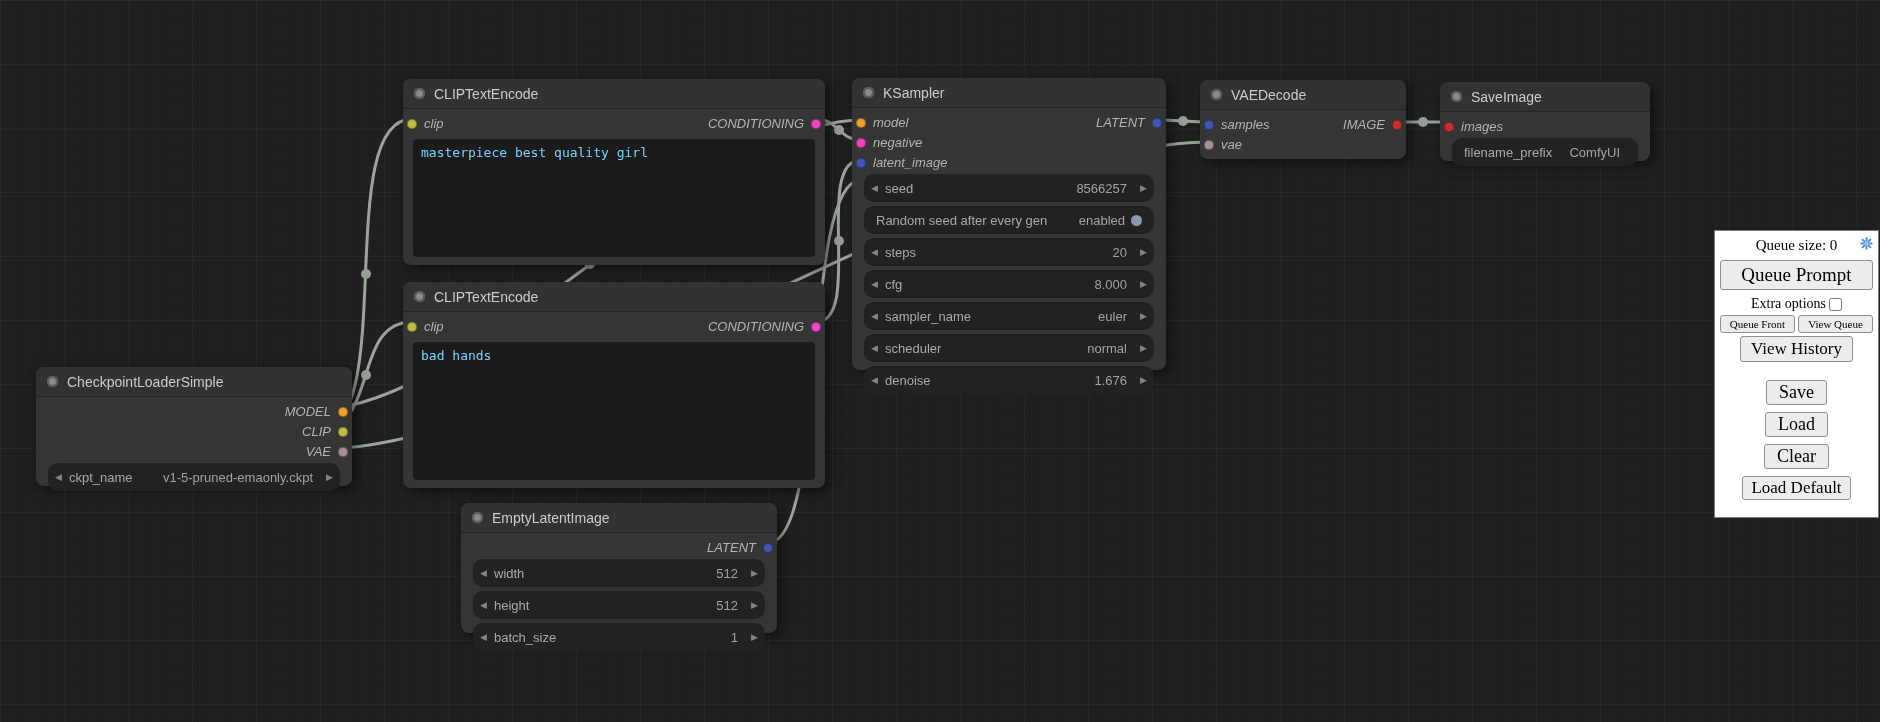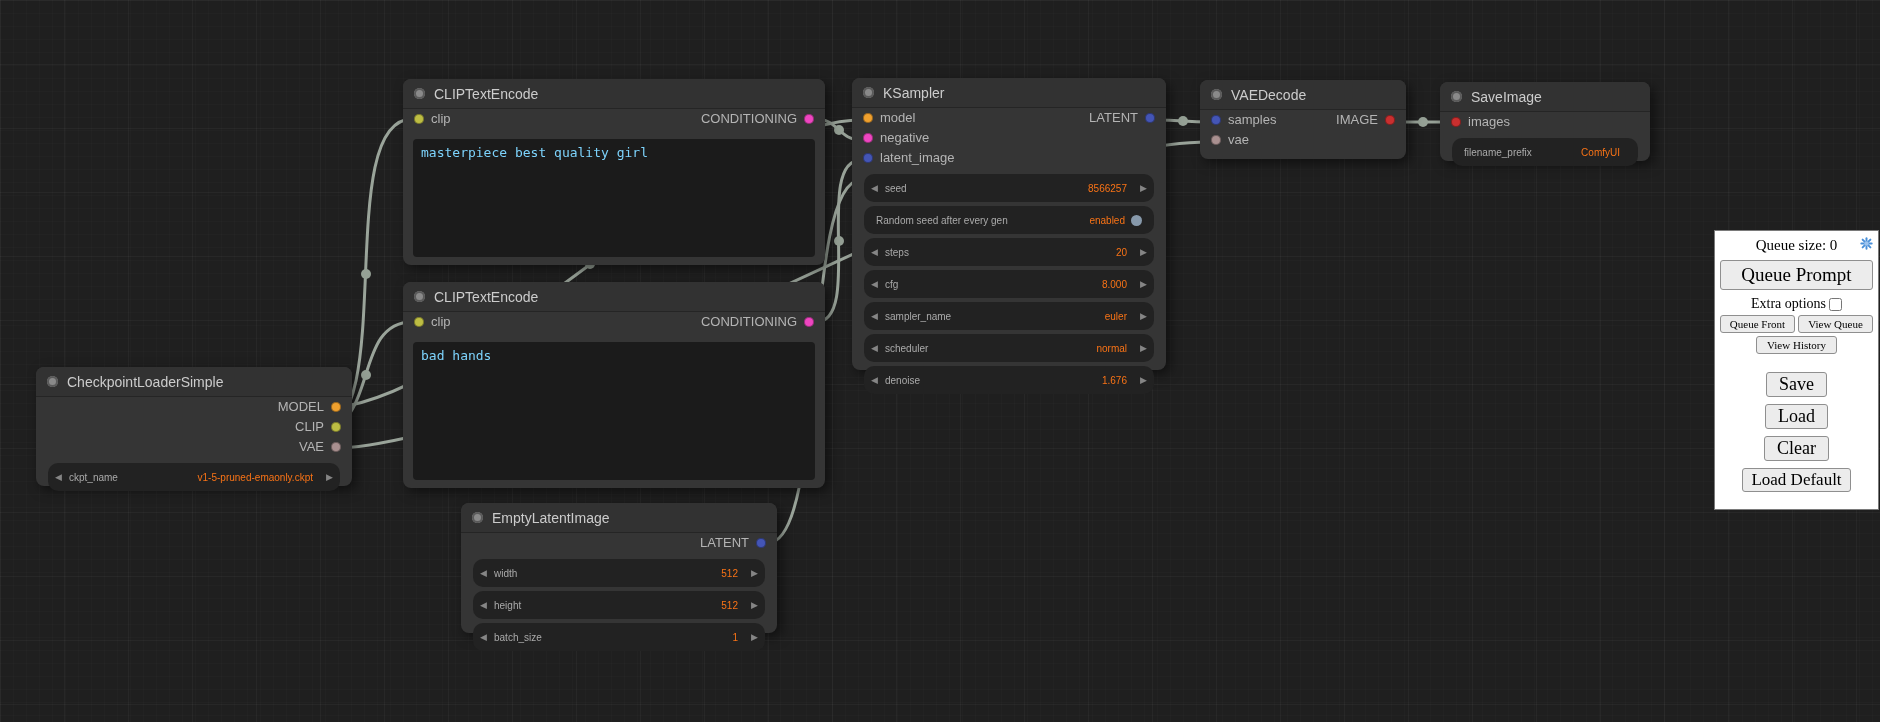--- a/index.html
+++ b/index.html
@@ -27,37 +27,37 @@
   
   .node { position:absolute; background:#353535; border-radius:8px;
           box-shadow:4px 4px 12px rgba(0,0,0,.5); color:#b0b0b0; font-size:13px; }
   .node-title { height:30px; background:#323232; border-radius:8px 8px 0 0;
                 border-bottom:1px solid rgba(0,0,0,.25);
                 display:flex; align-items:center; gap:9px; padding:0 11px;
                 color:#cccccc; font-size:14px; }
   .collapse-dot { width:11px; height:11px; border-radius:50%; background:#8a8a8a;
                   box-shadow:inset 0 0 0 2px #5a5a5a; flex:none; }
   .slots { padding-top:2px; }
-  .slot-row { display:flex; justify-content:space-between; align-items:flex-start;
-              height:20px; padding:0 11px; }
+  .slot-row { display:flex; justify-content:space-between; align-items:flex-end;
+              height:20px; padding:0 4px;font-style:italic; }
   .slot { display:flex; align-items:center; gap:7px; }
   .slot.out { margin-left:auto; }
   .port { width:10px; height:10px; border-radius:50%; flex:none;
           box-shadow:inset 0 0 0 1px rgba(0,0,0,.35); background:#888; }
   .slot-label { color:#b4b4b4; }
 
   .widgets { padding-bottom:6px; }
   .widget { height:28px; margin:4px 12px 0; background:#222222; border-radius:10px;
-            display:flex; align-items:center; padding:0 7px; font-size:10px; color:#aaaaaa; }
+            display:flex; align-items:center; padding:0 7px; font-size:13px; color:#aaaaaa; }
   .arrow { width:14px; color:#858585; font-size:9px; line-height:20px; flex:none; }
   .arrow.left::before  { content:"\25C0"; }
   .arrow.right::before { content:"\25B6"; text-align:right; }
   .arrow.right { text-align:right; }
   .wlabel { flex:1; overflow:hidden; white-space:nowrap; }
-  .wvalue { color:#f97316; margin:0 6px; white-space:nowrap; }
+  .wvalue { color:#a3a3a3; margin:0 6px; white-space:nowrap; }
   .widget.no-arrows { padding:0 12px; }
   .toggle-knob { width:11px; height:11px; border-radius:50%; background:#8799ab; flex:none; }
 
   .prompt-text { margin:8px 10px 0; background:#1b1b1b; border-radius:4px;
                  padding:6px 8px; color:#7dd3fc; font-size:13px;
                  font-family:"DejaVu Sans Mono", monospace; white-space:pre-wrap;
                  overflow:hidden; }
   .prompt-text.h-pos { height:118px; }
   .prompt-text.h-neg { height:138px; }
 
@@ -68,21 +68,21 @@
   .menu-header { position:relative; font-size:15px; padding:2px 0 3px; }
   .gear { position:absolute; right:0; top:2px; cursor:pointer; line-height:0; }
   .menu button { display:block; margin:3px auto; background:#ececec;
                  border:1px solid #8f8f8f; border-radius:3px; color:#000;
                  font-family:"Liberation Serif", serif; cursor:pointer; }
   button.queue-prompt { width:100%; font-size:19px; padding:3px 0; }
   .extra-row { font-size:14px; padding:3px 0; display:flex; align-items:center;
                justify-content:center; gap:3px; }
   .btn-row { display:flex; gap:3px; }
   .btn-row button { flex:1; margin:0; font-size:11px; padding:2px 0; }
-  button.sm-wide { font-size:11px; padding:2px 10px; margin:3px auto; }
+  button.sm-wide { font-size:17px; padding:2px 10px; margin:3px auto; }
   button.lg { font-size:18px; padding:1px 12px; margin:7px auto; }
   button.lg.first { margin-top:18px; }
   button.lg-default { font-size:17px; padding:1px 8px; margin:7px auto; }
 </style>
 </head>
 <body>
 
 <div id="app">
   <div class="canvas"></div>
 

